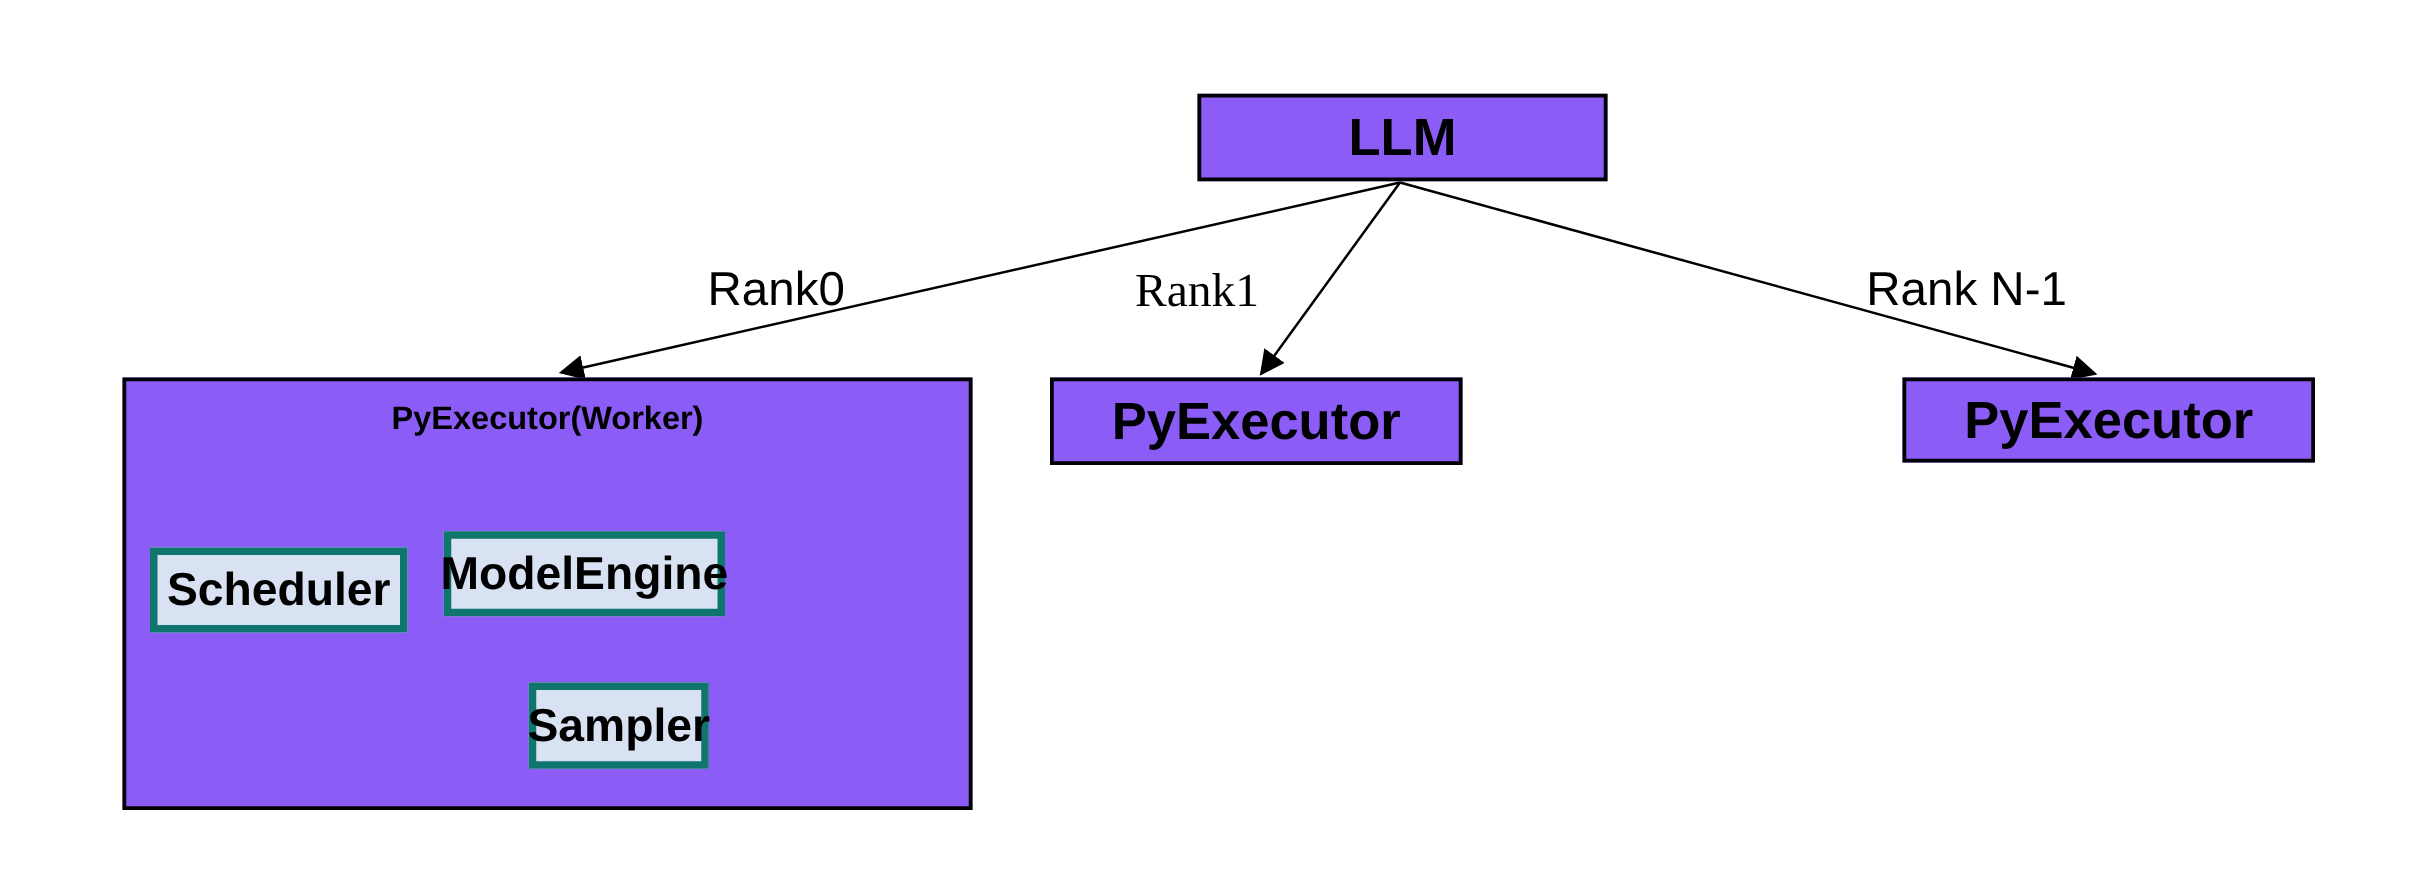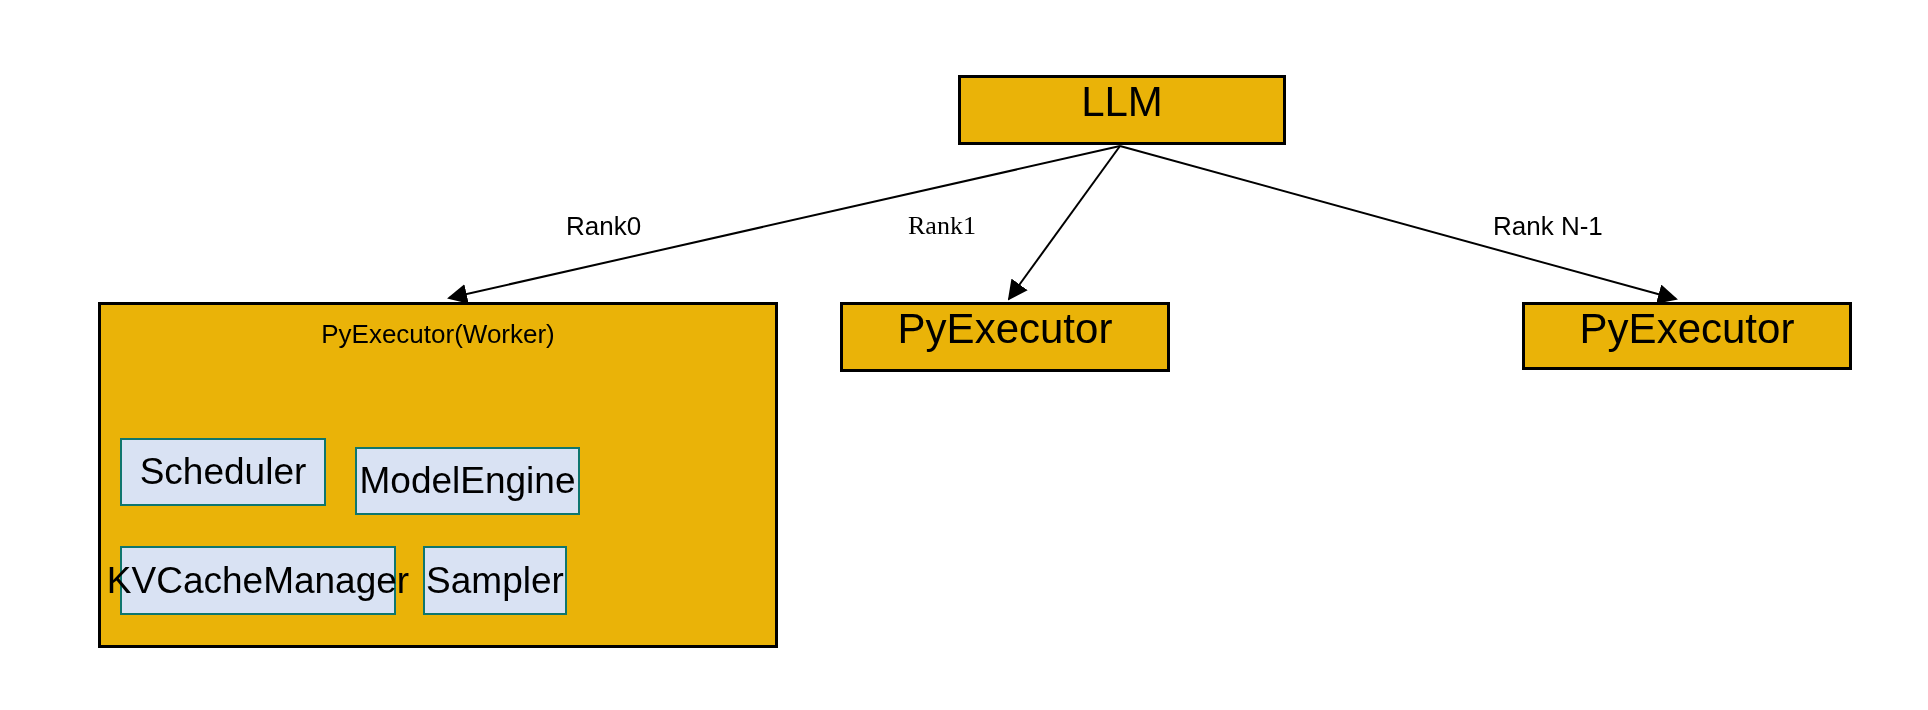--- a/index.html
+++ b/index.html
@@ -18,62 +18,63 @@
   .arrow-layer {
     position: absolute;
     left: 0;
     top: 0;
     width: 1928px;
     height: 710px;
     pointer-events: none;
   }
   .node {
     position: absolute;
-    background: #eab308;
+    background: #8b5cf6;
     border: 3px solid #000000;
     box-sizing: border-box;
     color: #000000;
     display: flex;
-    align-items: flex-start;
+    align-items: center;
     justify-content: center;
+    font-weight: bold;
   }
   .node-llm {
     left: 958px; top: 75px; width: 328px; height: 70px;
     font-size: 42px;
   }
   .node-worker {
     left: 98px; top: 302px; width: 680px; height: 346px;
     display: block;
   }
   .worker-title {
     margin-top: 14px;
     text-align: center;
     font-size: 26px;
     color: #000000;
   }
   .subnode {
     position: absolute;
     background: #d9e2f3;
-    border: 2px solid #0f766e;
+    border: 6px solid #0f766e;
     box-sizing: border-box;
     color: #000000;
     display: flex;
     align-items: center;
     justify-content: center;
     font-size: 37px;
   }
   .sub-scheduler   { left: 19px;  top: 133px; width: 206px; height: 68px; }
-  .sub-modelengine { left: 254px; top: 142px; width: 225px; height: 68px; }
+  .sub-modelengine { left: 254px; top: 120px; width: 225px; height: 68px; }
   .sub-kvcache     { left: 19px;  top: 241px; width: 276px; height: 69px; }
   .sub-sampler     { left: 322px; top: 241px; width: 144px; height: 69px; }
   .node-exec-mid   { left: 840px;  top: 302px; width: 330px; height: 70px; font-size: 42px; }
   .node-exec-right { left: 1522px; top: 302px; width: 330px; height: 68px; font-size: 42px; }
   .edge-label {
     position: absolute;
-    font-size: 26px;
+    font-size: 38px;
     color: #000000;
     white-space: nowrap;
   }
   .label-rank0  { left: 566px;  top: 211px; }
   .label-rank1  { left: 908px;  top: 211px; font-family: Liberation Serif, serif; }
   .label-rankn  { left: 1493px; top: 211px; }
 </style>
 </head>
 <body>
 
@@ -102,23 +103,20 @@
     <div class="worker-title">PyExecutor(Worker)</div>
 
     <div class="subnode sub-scheduler">
       <span>Scheduler</span>
     </div>
 
     <div class="subnode sub-modelengine">
       <span>ModelEngine</span>
     </div>
 
-    <div class="subnode sub-kvcache">
-      <span>KVCacheManager</span>
-    </div>
 
     <div class="subnode sub-sampler">
       <span>Sampler</span>
     </div>
   </div>
 
   <div class="node node-exec-mid">
     <span>PyExecutor</span>
   </div>
 

